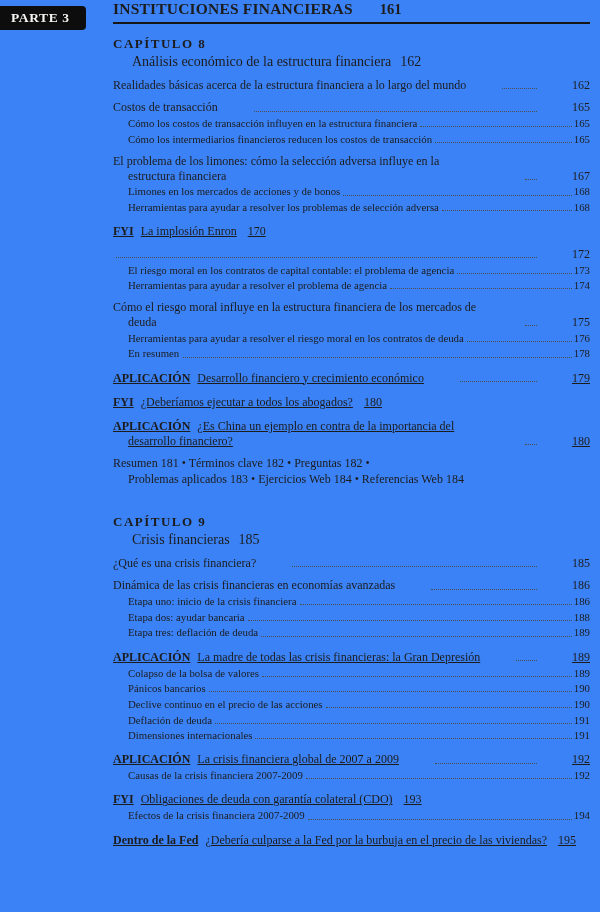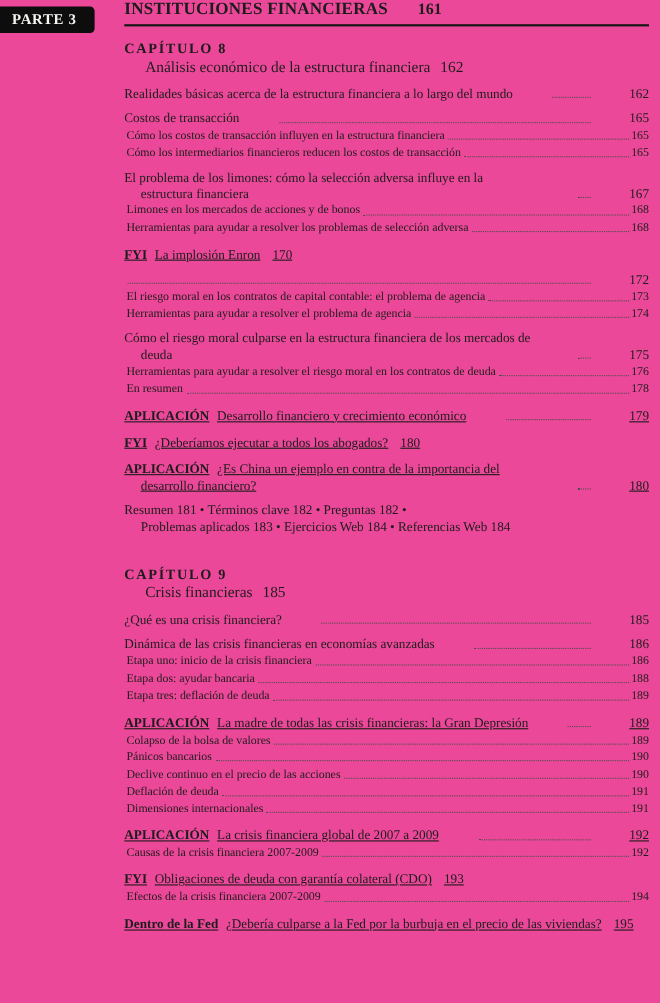--- a/index.html
+++ b/index.html
@@ -1,19 +1,19 @@
 <!DOCTYPE html>
 <html><head>
 <meta charset="utf-8">
 <style>
   * { margin: 0; padding: 0; box-sizing: border-box; }
   html, body { width: 600px; }
   body { font-family: "Liberation Serif", serif; background: #e9e7e2; }
   .page {
-    width: 600px; height: 912px; background: #ec4899; position: relative;
+    width: 600px; height: 912px; background: #3b82f6; position: relative;
     overflow: hidden; color: #1c1c1c;
   }
   .part-badge {
     position: absolute; top: 6px; left: 0; background: #0d0d0d; color: #f6f5f1;
     font-weight: bold; font-size: 13.5px; letter-spacing: .6px;
     padding: 4px 16px 4px 11px; border-radius: 0 4px 4px 0;
   }
   .content { margin: 0 10px 0 113px; }
   .page-header {
     display: flex; align-items: baseline;
@@ -23,21 +23,21 @@
   .header-page  { font-weight: bold; font-size: 14.5px; margin-left: 27px; }
 
   .chapter-section { margin-top: 12px; }
   .chapter-section + .chapter-section { margin-top: 27px; }
   .chapter-heading { font-size: 13px; font-weight: bold; letter-spacing: 1.5px; }
   .chapter-title { font-size: 14px; margin-top: 2px; margin-left: 19px; }
   .ct-page { margin-left: 9px; }
 
   .entry.dotted { display: flex; align-items: flex-end; }
   .lvl0 { font-size: 12px;   line-height: 1.2;  margin-top: 8px; gap: 33px; }
-  .lvl1 { font-size: 10.8px; line-height: 1.22; margin-top: 2.5px; margin-left: 2px; }
+  .lvl1 { font-size: 10.8px; line-height: 1.22; margin-top: 2.5px; margin-left: 15px; }
   .lvl0.feature { margin-top: 10px; text-decoration: underline; }
 
   .entry.dotted .text { flex: 0 1 auto; padding-left: 15px; text-indent: -15px; }
   .entry.inline { padding-left: 15px; text-indent: -15px; }
   .dots {
     flex: 1 1 12px; min-width: 12px; margin: 0 2px 3px 3px;
     border-bottom: 1.6px dotted #4d4d4d;
   }
   .pagenum { flex: none; }
   .prefix { font-weight: bold; margin-right: 7px; }
@@ -102,21 +102,21 @@
             <span class="text">El riesgo moral en los contratos de capital contable: el problema de agencia</span>
             <span class="dots"></span>
             <span class="pagenum">173</span>
           </div>
           <div class="entry dotted lvl1">
             <span class="text">Herramientas para ayudar a resolver el problema de agencia</span>
             <span class="dots"></span>
             <span class="pagenum">174</span>
           </div>
           <div class="entry dotted lvl0">
-            <span class="text">Cómo el riesgo moral culparse en la estructura financiera de los mercados de deuda</span>
+            <span class="text">Cómo el riesgo moral influye en la estructura financiera de los mercados de deuda</span>
             <span class="dots"></span>
             <span class="pagenum">175</span>
           </div>
           <div class="entry dotted lvl1">
             <span class="text">Herramientas para ayudar a resolver el riesgo moral en los contratos de deuda</span>
             <span class="dots"></span>
             <span class="pagenum">176</span>
           </div>
           <div class="entry dotted lvl1">
             <span class="text">En resumen</span>

